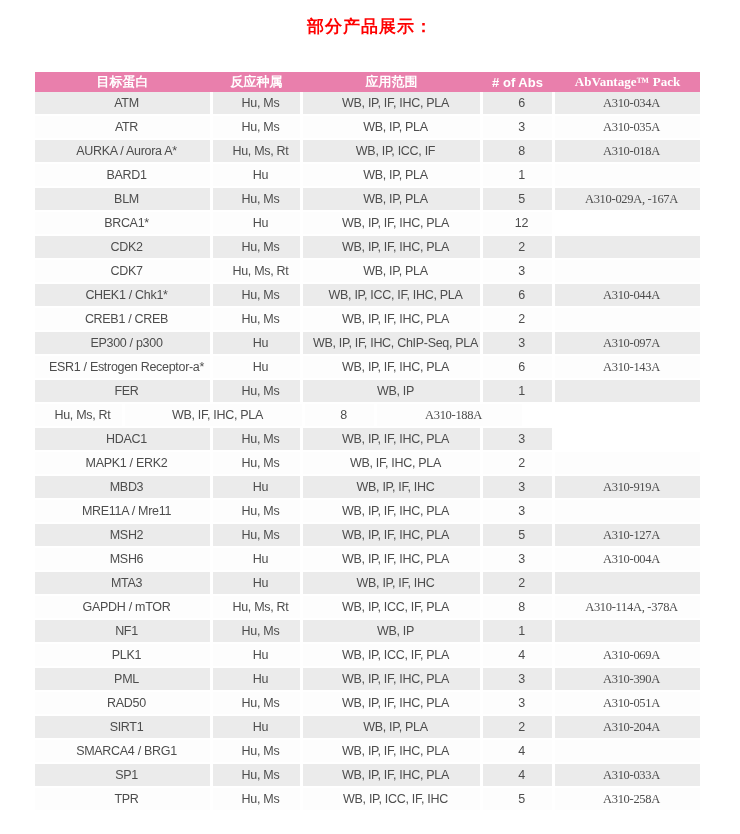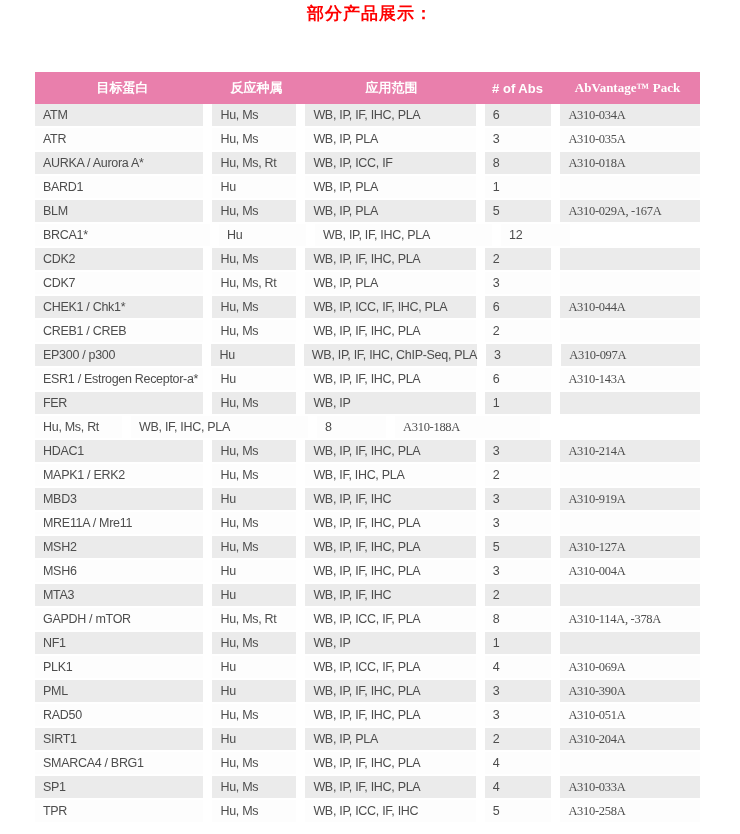--- a/index.html
+++ b/index.html
@@ -11,53 +11,54 @@
   .page {
     position: relative;
     width: 740px;
     height: 834px;
     background: #ffffff;
     overflow: hidden;
   }
   .title {
     box-sizing: border-box;
     height: 72px;
-    padding-top: 2px;
+    padding-top: 15px;
     text-align: center;
     font-size: 17px;
     font-weight: 700;
     letter-spacing: 1px;
     color: var(--title-color, #fe0000);
   }
   .table {
     width: 665px;
     margin-left: 35px;
   }
   .header-row {
     display: flex;
     gap: 3px;
     align-items: center;
-    height: 32px;
+    height: 20px;
     background: var(--header-bg, #e97fac);
   }
   .header-cell {
     box-sizing: border-box;
     text-align: center;
     color: var(--header-text, #ffffff);
     font-weight: 700;
     font-size: 13px;
     background: transparent;
     white-space: nowrap;
     overflow: visible;
   }
   .row {
     display: flex;
-    gap: 9px;
+    gap: 3px;
     height: 22px;
     margin-bottom: 2px;
+    text-align: center;
   }
   .bcell {
     box-sizing: border-box;
     padding-left: 8px;
     line-height: 22px;
     font-size: 12.5px;
     letter-spacing: -0.3px;
     color: var(--body-text, #4d4d4d);
     background: var(--row-bg, #fdfdfd);
     white-space: nowrap;
@@ -181,21 +182,20 @@
     <div class="bcell c2">Hu, Ms, Rt</div>
     <div class="bcell c3">WB, IF, IHC, PLA</div>
     <div class="bcell c4">8</div>
     <div class="bcell c5">A310-188A</div>
   </div>
         <div class="row alt">
     <div class="bcell c1">HDAC1</div>
     <div class="bcell c2">Hu, Ms</div>
     <div class="bcell c3">WB, IP, IF, IHC, PLA</div>
     <div class="bcell c4">3</div>
-    <div class="bcell c5">A310-214A</div>
   </div>
         <div class="row">
     <div class="bcell c1">MAPK1 / ERK2</div>
     <div class="bcell c2">Hu, Ms</div>
     <div class="bcell c3">WB, IF, IHC, PLA</div>
     <div class="bcell c4">2</div>
     <div class="bcell c5"></div>
   </div>
         <div class="row alt">
     <div class="bcell c1">MBD3</div>

